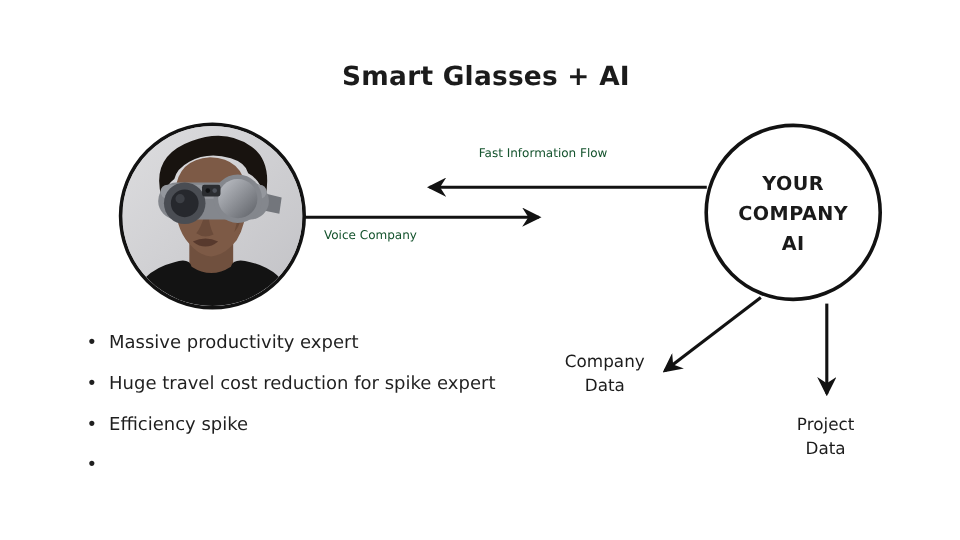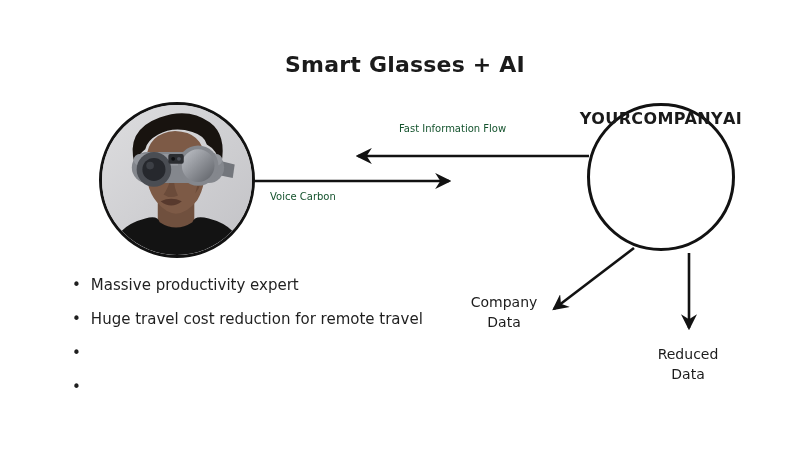--- a/index.html
+++ b/index.html
@@ -36,20 +36,21 @@
 
   
   .db-circle {
     position: absolute;
     left: 587px; top: 103px;
     width: 148px; height: 148px;
     border: 3px solid #121212;
     border-radius: 50%;
     background: #ffffff;
     display: flex;
+    flex-direction: column;
     justify-content: center;
     text-align: center;
     z-index: 2;
   }
   .db-line {
     font-size: 16px;
     font-weight: 700;
     line-height: 25px;
     letter-spacing: 0.4px;
     color: #1a1a1a;
@@ -164,41 +165,42 @@
         <path d="M0,0 L10,5 L0,10 L3.2,5 Z" fill="#121212"></path>
       </marker>
     </defs>
     <line x1="589" y1="156" x2="358" y2="156" stroke="#121212" stroke-width="2.6" marker-end="url(#ah)"></line>
     <line x1="254" y1="181" x2="449" y2="181" stroke="#121212" stroke-width="2.6" marker-end="url(#ah)"></line>
     <line x1="634" y1="248" x2="554" y2="309" stroke="#121212" stroke-width="2.6" marker-end="url(#ah)"></line>
     <line x1="689" y1="253" x2="689" y2="328" stroke="#121212" stroke-width="2.6" marker-end="url(#ah)"></line>
   </svg>
 
   <div class="flow-label lbl-fast">Fast Information Flow</div>
-  <div class="flow-label lbl-voice">Voice Carbon</div>
+  <div class="flow-label lbl-voice">Voice Company</div>
 
   <div class="data-label lbl-company">
     <div>Company</div>
     <div>Data</div>
   </div>
   <div class="data-label lbl-project">
-    <div>Reduced</div>
+    <div>Project</div>
     <div>Data</div>
   </div>
 
   <ul class="benefits">
     <li>
       <span class="bullet-dot">•</span>
       <span>Massive productivity expert</span>
     </li>
     <li>
       <span class="bullet-dot">•</span>
-      <span>Huge travel cost reduction for remote travel</span>
-    </li>
-    <li>
-      <span class="bullet-dot">•</span>
+      <span>Huge travel cost reduction for spike expert</span>
+    </li>
+    <li>
+      <span class="bullet-dot">•</span>
+      <span>Efficiency spike</span>
     </li>
     <li>
       <span class="bullet-dot">•</span>
     </li>
   </ul>
 
 </div>
 
 </body></html>

